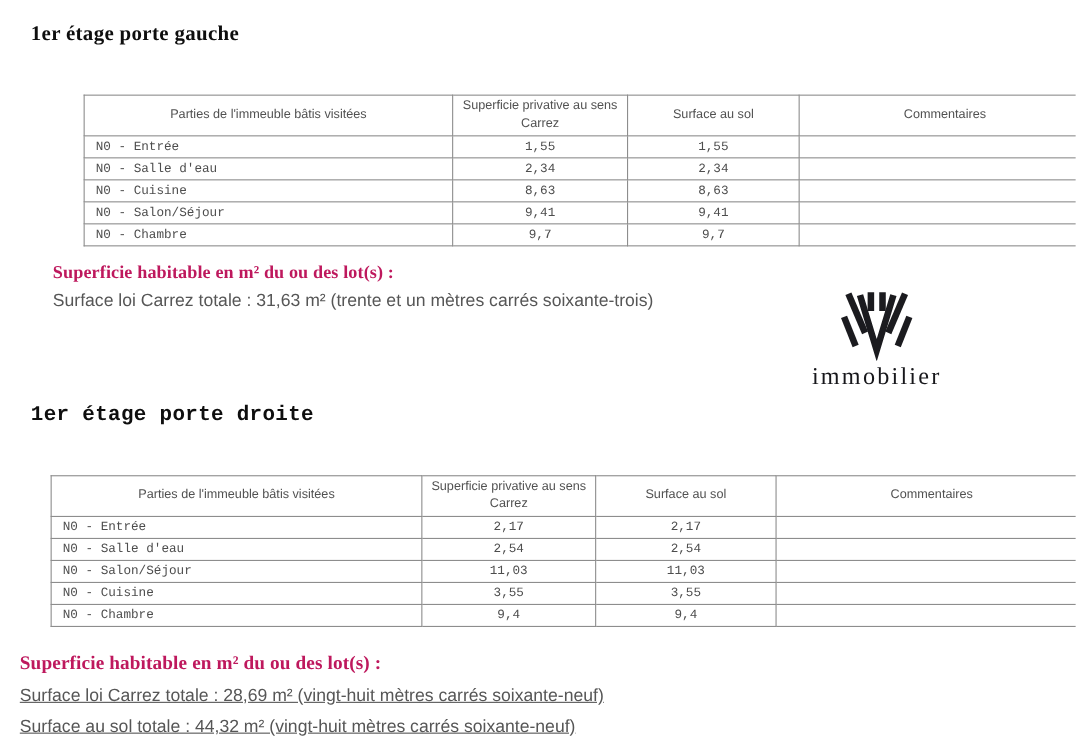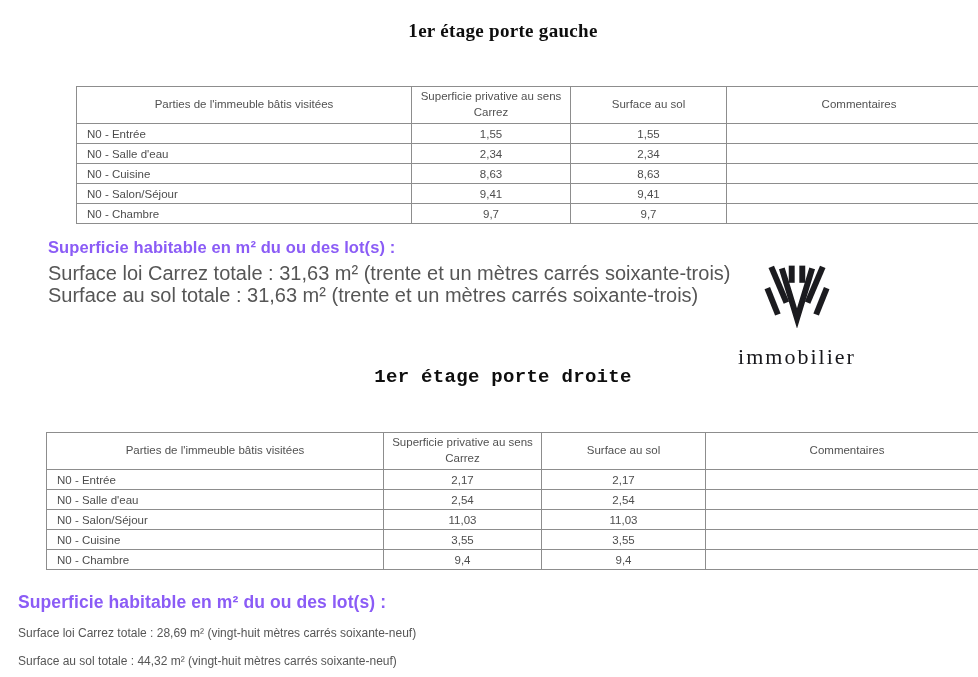--- a/index.html
+++ b/index.html
@@ -3,66 +3,66 @@
 <meta charset="utf-8">
 <style>
   * { margin:0; padding:0; box-sizing:border-box; }
   html,body { background:#ffffff; }
   .page {
     position:relative; width:978px; height:677px; background:#ffffff;
     font-family:"Liberation Sans", sans-serif; overflow:hidden;
   }
   
   .heading {
-    position:absolute; left:28px; width:950px; text-align:center;
+    position:absolute; left:28px; width:950px; 
     font-family:"Liberation Serif", serif; font-weight:bold;
     font-size:19px; color:#0e0e0e; letter-spacing:0.3px;
   }
   .heading1 { top:20px; }
   .heading2 { top:366px;font-family:Liberation Mono, monospace; }
 
   
   table.mtable {
     position:absolute; border-collapse:collapse; table-layout:fixed;
     background:#fff;
     margin-left:28px;
   }
   table.t1 { left:48px; top:86px; width:915px; }
   table.t2 { left:18px; top:432px; width:942px; }
   .mtable th, .mtable td {
     border:1px solid #8d8d8d; font-weight:normal;
     font-size:11.5px; color:#4d4d4d; vertical-align:middle;
   }
   .mtable th { height:37px; text-align:center; line-height:1.35; padding:2px 6px; color:#515151; }
-  .mtable td { height:20px; text-align:center; padding:1px 4px; }
+  .mtable td { height:20px; text-align:center; padding:1px 4px;font-family:Liberation Mono, monospace; }
   .mtable td.c1 { text-align:left; padding-left:10px; }
   .t1 .c1 { width:335px; } .t1 .c2 { width:159px; } .t1 .c3 { width:156px; } .t1 .c4 { width:265px; }
   .t2 .c1 { width:337px; } .t2 .c2 { width:158px; } .t2 .c3 { width:164px; } .t2 .c4 { width:283px; }
 
   
   .summary { position:absolute; }
-  .summary .sum-title { font-weight:bold; color:#8b5cf6; }
+  .summary .sum-title { font-weight:bold; color:#be185d;font-family:Liberation Serif, serif; }
   .summary .sum-line { color:#565656; }
   .summary1 { left:48px; top:238px; }
   .summary1 .sum-title { font-size:16.5px; margin-bottom:5px; letter-spacing:0.1px; }
-  .summary1 .sum-line { font-size:20px; line-height:22px; }
+  .summary1 .sum-line { font-size:16px; line-height:22px; }
   .summary2 { left:18px; top:592px; }
   .summary2 .sum-title { font-size:17.5px; margin-bottom:6px; letter-spacing:0.1px; }
-  .summary2 .sum-line { font-size:12px; line-height:28px; }
+  .summary2 .sum-line { font-size:16px; line-height:28px;text-decoration:underline; }
 
   
   .logo { position:absolute; left:697px; top:264px; width:200px; text-align:center; }
   .logo-mark { display:block; margin:0 auto; }
   .logo-wordmark {
     margin-top:2px; font-family:"Liberation Serif", serif;
     font-size:42px; letter-spacing:4px; padding-left:4px;
     color:#1b1b1f; line-height:1.0;
   }
   .logo-tagline {
-    margin-top:18px; font-family:"Liberation Serif", serif;
+    margin-top:3px; font-family:"Liberation Serif", serif;
     font-size:22px; letter-spacing:2px; color:#17171b; line-height:1.0;
   }
 </style>
 </head>
 <body>
 
 <div class="page">
 
   <div class="heading heading1">1er étage porte gauche</div>
 
@@ -105,21 +105,20 @@
         <td class="c2">9,7</td>
         <td class="c3">9,7</td>
         <td class="c4"></td>
       </tr>
     </tbody>
   </table>
 
   <div class="summary summary1">
     <div class="sum-title">Superficie habitable en m² du ou des lot(s) :</div>
     <div class="sum-line">Surface loi Carrez totale : 31,63 m² (trente et un mètres carrés soixante-trois)</div>
-    <div class="sum-line">Surface au sol totale : 31,63 m² (trente et un mètres carrés soixante-trois)</div>
   </div>
 
   <div class="logo">
     <svg class="logo-mark" width="66" height="64" viewBox="0 0 100 96" aria-hidden="true">
       <g stroke="#1b1b1f" stroke-width="9" fill="none">
 
         <path d="M27,6 L50,82 L73,6"></path>
 
         <line x1="42" y1="2" x2="42" y2="28"></line>
         <line x1="58" y1="2" x2="58" y2="28"></line>

